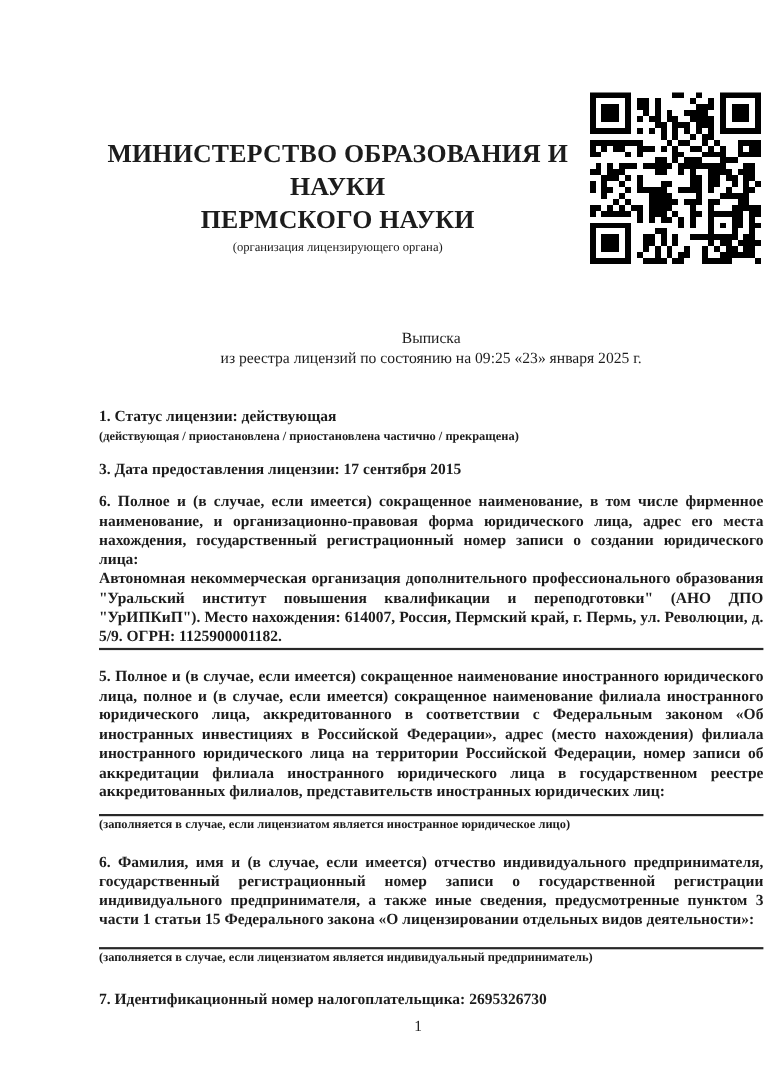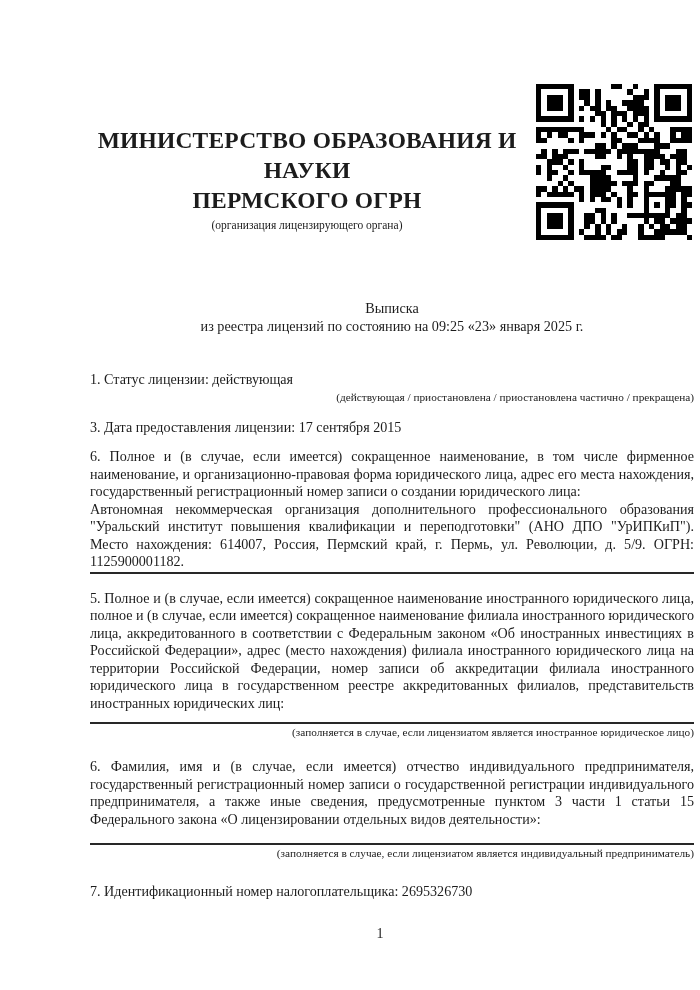--- a/index.html
+++ b/index.html
@@ -15,23 +15,23 @@
   .qr svg{display:block;}
 
   .ministry{position:absolute;left:63px;top:125px;width:428px;text-align:center;}
   .ministry-name{font-size:23.5px;font-weight:700;line-height:30px;letter-spacing:0.2px;}
   .ministry-note{font-size:11.5px;line-height:13px;margin-top:4px;}
 
   .content{position:absolute;left:60px;top:299px;width:604px;}
   .doc-title{text-align:center;font-size:14.2px;line-height:18px;}
 
   p{margin:0;}
-  .item{font-size:14.1px;line-height:17.5px;}
+  .item{font-size:14.1px;line-height:17.5px;font-weight:bold;}
   .just{text-align:justify;}
-  .note{font-size:11.3px;line-height:13px;text-align:right;margin-top:2px;}
+  .note{font-size:11.3px;line-height:13px;text-align:left;margin-top:2px;font-weight:bold;}
 
   .rule{height:0;border-top:2px solid #282828;}
 
   .i1{margin-top:36px;}
   .i2{margin-top:21px;}
   .i3{margin-top:15px;}
   .i4q{margin-top:12px;}
   .i4a{margin-top:0;}
   .r4{margin-top:1px;}
   .i5{margin-top:16px;}
@@ -478,21 +478,21 @@
         <rect x="20" y="28" width="1" height="1" fill="#000000"></rect>
         <rect x="21" y="28" width="1" height="1" fill="#000000"></rect>
         <rect x="22" y="28" width="1" height="1" fill="#000000"></rect>
         <rect x="23" y="28" width="1" height="1" fill="#000000"></rect>
         <rect x="28" y="28" width="1" height="1" fill="#000000"></rect>
       </svg>
   </div>
 
   <div class="ministry">
     <div class="ministry-name">МИНИСТЕРСТВО ОБРАЗОВАНИЯ И НАУКИ</div>
-    <div class="ministry-name">ПЕРМСКОГО ОГРН</div>
+    <div class="ministry-name">ПЕРМСКОГО НАУКИ</div>
     <div class="ministry-note">(организация лицензирующего органа)</div>
   </div>
 
   <div class="content">
 
     <div class="doc-title">
       <div>Выписка</div>
       <div>из реестра лицензий по состоянию на 09:25 «23» января 2025 г.</div>
     </div>
 

